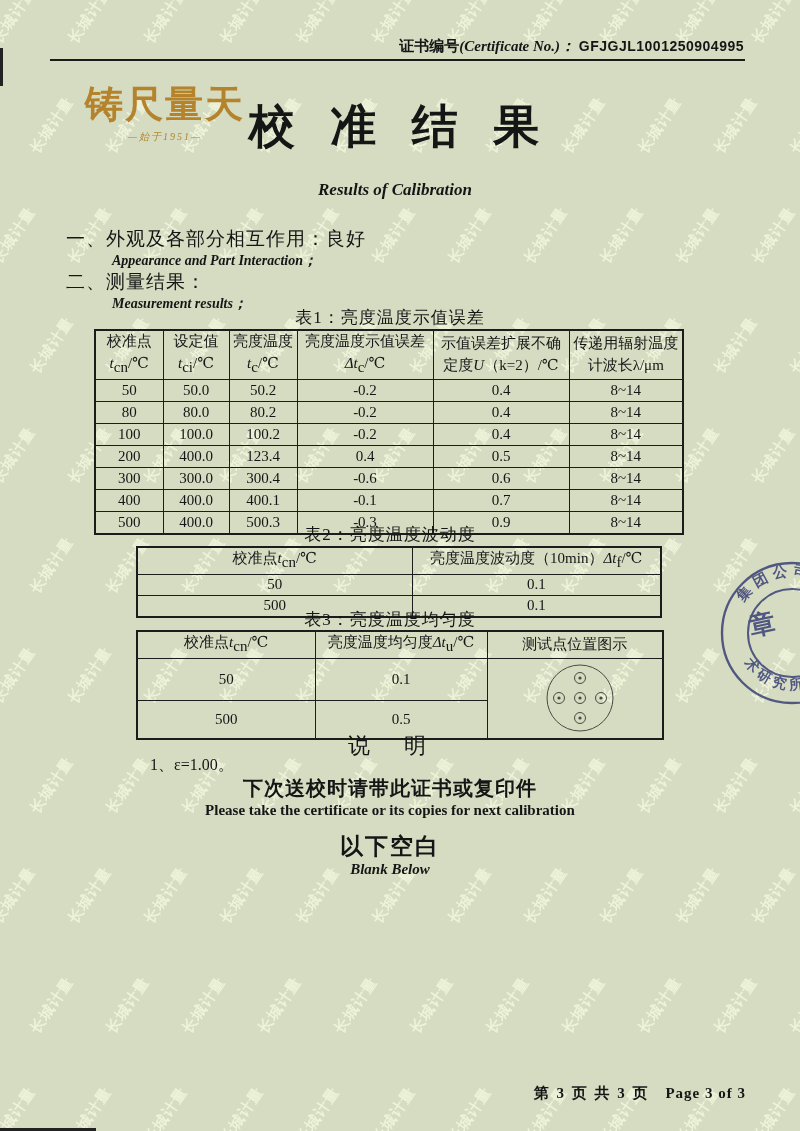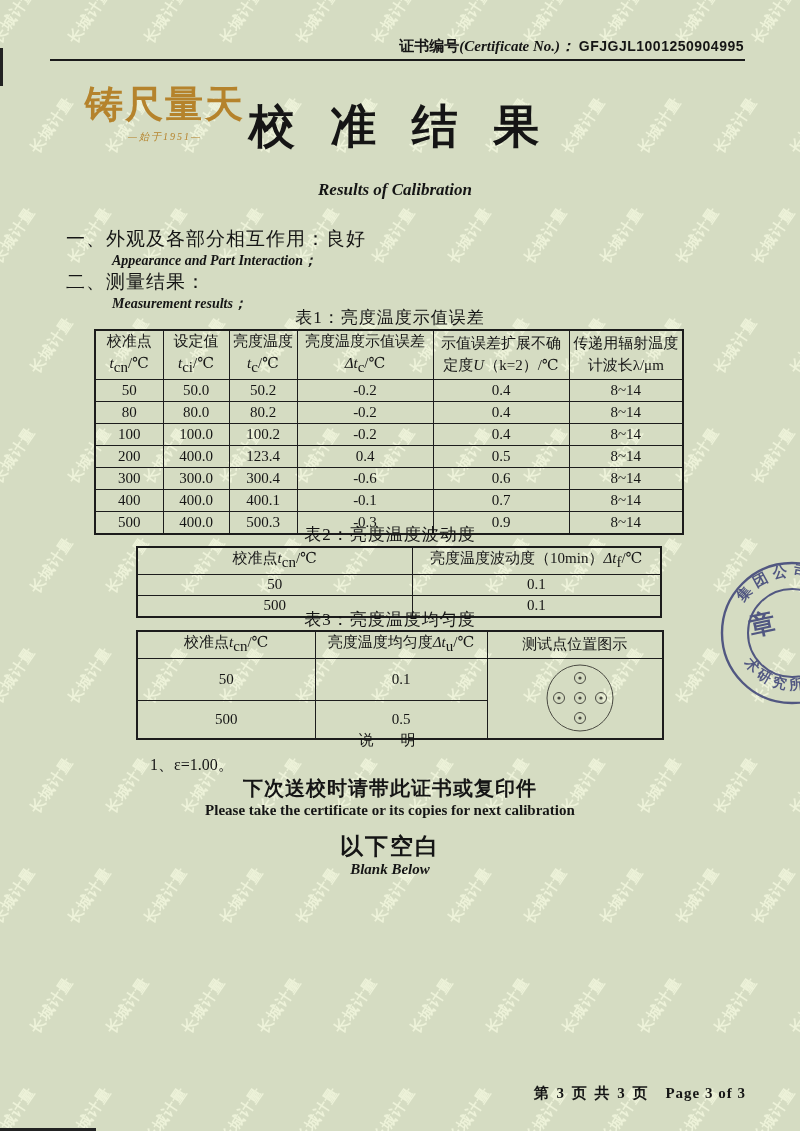--- a/index.html
+++ b/index.html
@@ -46,21 +46,21 @@
   #table2 th{height:23px;}
   #table2 td{height:20px;}
   #table3{left:136px;top:630px;width:526px;font-size:15px;}
   #table3 th{height:23px;}
   #table3 td.r1{height:41px;}
   #table3 td.r2{height:37px;}
   .diagram-cell svg{display:block;}
 
   
   .centered{position:absolute;left:0;width:780px;text-align:center;}
-  #note-heading{top:731px;font-size:15px;letter-spacing:6px;}
+  #note-heading{top:731px;font-size:22px;letter-spacing:6px;}
   #note-item{position:absolute;left:150px;top:755px;font-size:16px;}
   #notice-zh{top:775px;font-size:20px;font-weight:bold;letter-spacing:1px;}
   #notice-en{top:802px;font-size:15px;font-weight:bold;}
   #blank-zh{top:831px;font-size:23px;font-weight:bold;letter-spacing:2px;}
   #blank-en{top:861px;font-size:15px;font-weight:bold;font-style:italic;}
 
   
   .footer{position:absolute;top:1084px;right:54px;font-size:15px;font-weight:bold;white-space:nowrap;}
   .footer .zh{letter-spacing:2px;margin-right:16px;}
   .footer .en{letter-spacing:1px;}

